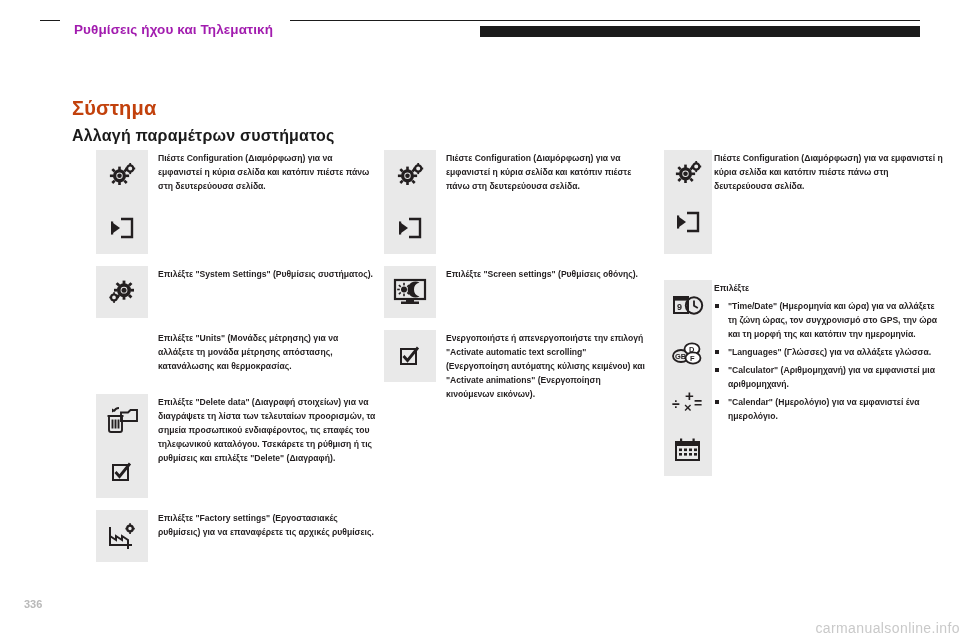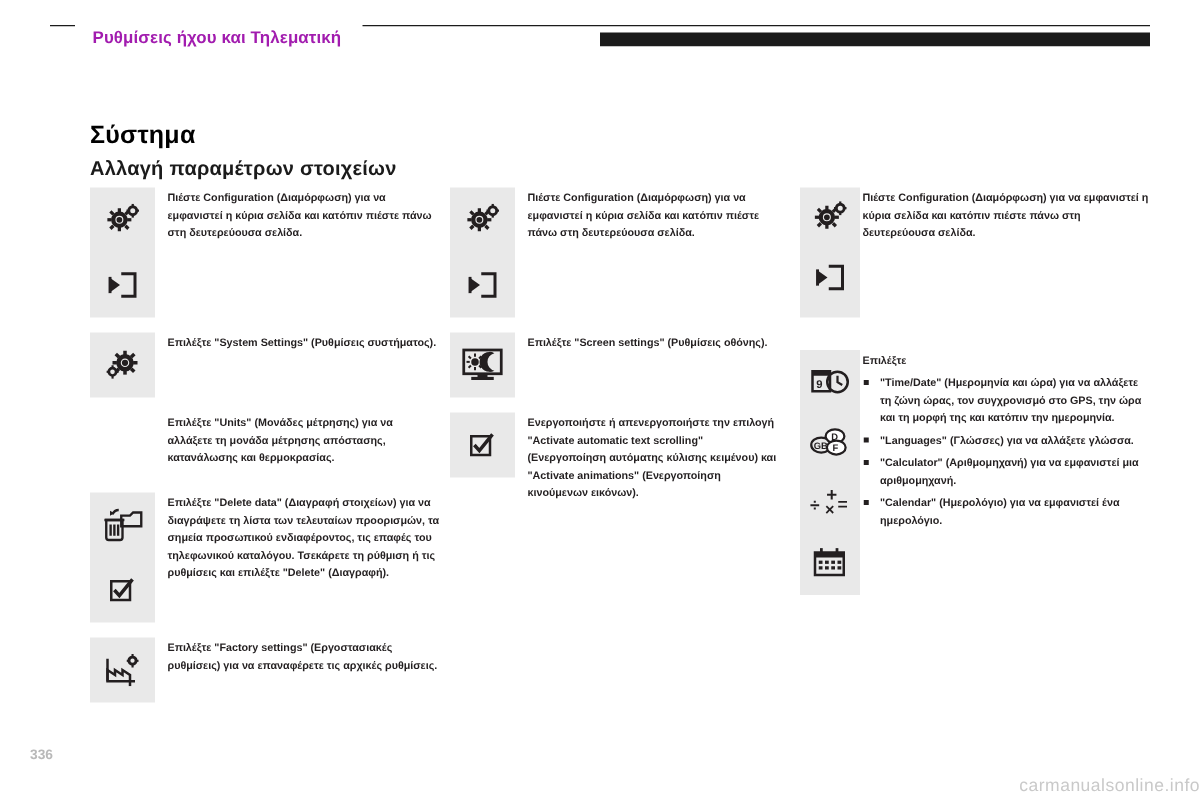--- a/index.html
+++ b/index.html
@@ -44,34 +44,34 @@
     width: 230px; height: 28px;
     background: #ffffff;
   }
 
   
   .doc-title {
     position: absolute;
     left: 72px; top: 97px;
     font-size: 20px;
     font-weight: bold;
-    color: #000000;
+    color: #c2410c;
     letter-spacing: .2px;
   }
   .doc-subtitle {
     position: absolute;
     left: 72px; top: 127px;
     font-size: 16px;
     font-weight: bold;
     color: #1b1b1b;
     letter-spacing: .2px;
   }
 
   
-  .col { position: absolute; top: 150px; }
+  .col { position: absolute; top: 150px; margin-left: 24px; }
   .col-1 { left: 72px;  width: 280px; }
   .col-2 { left: 360px; width: 265px; }
   .col-3 { left: 640px; width: 280px; }
 
   .block { position: relative; margin-bottom: 6px; }
 
   .iconstack {
     position: absolute;
     left: 0; top: 0;
     width: 52px;
@@ -141,21 +141,21 @@
 <body>
 
 <div class="page">
 
   <div class="header-rule"></div>
   <div class="header-bar"></div>
   <div class="header-white-mask"></div>
   <div class="header-title">Ρυθμίσεις ήχου και Τηλεματική</div>
 
   <div class="doc-title">Σύστημα</div>
-  <div class="doc-subtitle">Αλλαγή παραμέτρων στοιχείων</div>
+  <div class="doc-subtitle">Αλλαγή παραμέτρων συστήματος</div>
 
   <div class="col col-1">
 
     <div class="block" style="min-height:110px">
       <div class="iconstack" style="height:104px">
         <div class="iconcell">
           <svg width="30" height="26" viewBox="0 0 30 26">
             <g fill="#231f20">
               <path d="M12.5 6.2a6.6 6.6 0 100 13.2 6.6 6.6 0 000-13.2zm0 3.4a3.2 3.2 0 110 6.4 3.2 3.2 0 010-6.4z"></path>
               <rect x="11.2" y="3.6" width="2.6" height="3.4"></rect>

